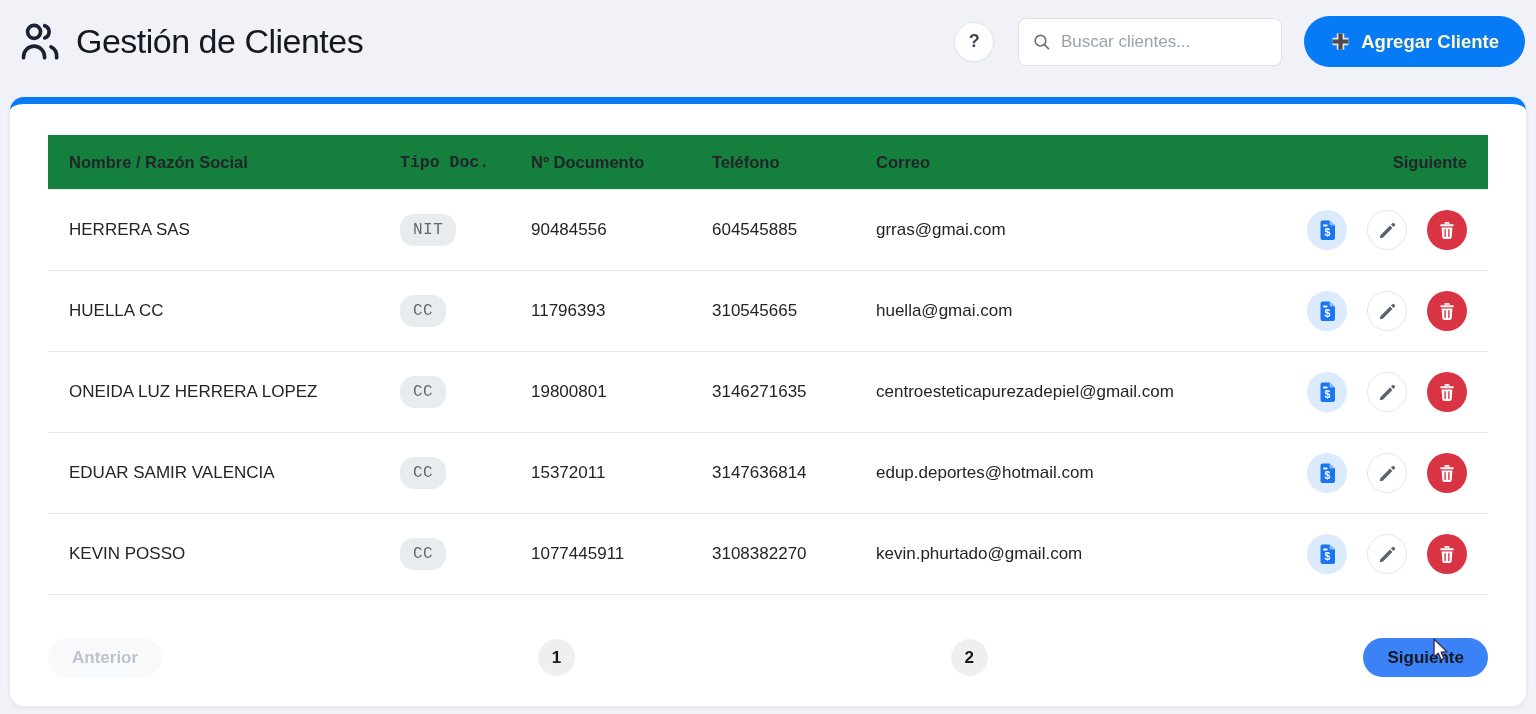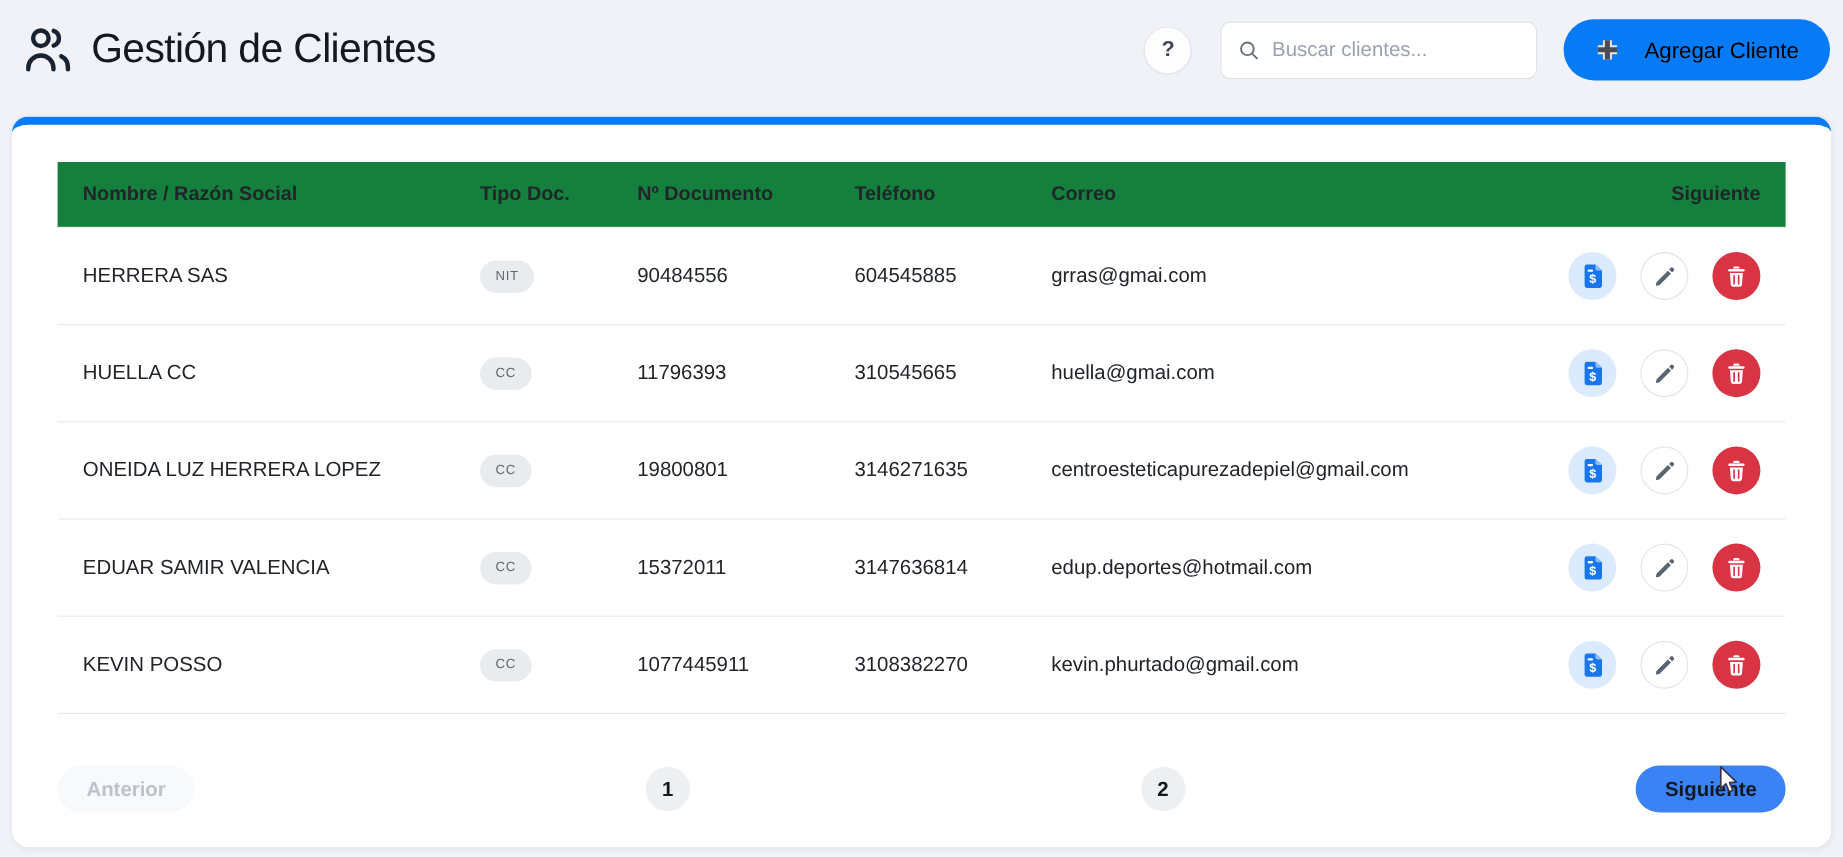--- a/index.html
+++ b/index.html
@@ -58,25 +58,25 @@
     font-family:"Liberation Sans", sans-serif;
     background:transparent;
   }
   .search-box input::placeholder { color:#9aa3ad; }
   .add-btn {
     height:51px;
     padding:0 26px;
     border:none;
     border-radius:26px;
     background:#077bf6;
-    color:#000000;
+    color:#fef9c3;
     font-size:18.5px;
-    font-weight:normal;
+    font-weight:bold;
     font-family:"Liberation Sans", sans-serif;
-    display:flex; align-items:center; gap:20px;
+    display:flex; align-items:center; gap:10px;
     cursor:pointer;
   }
 
   
   .card {
     position:absolute;
     left:10px; right:10px;
     top:97px; bottom:8px;
     background:#fff;
     border-radius:14px;
@@ -97,31 +97,31 @@
   }
   .t-head {
     height:55px;
     background:#15803d;
     border-bottom:1px solid #eceff2;
     font-size:16.5px;
     font-weight:bold;
     color:#212529;
   }
   .col-name    { width:352px; padding-left:21px; }
-  .col-doctype { width:131px; }
+  .col-doctype { width:131px;font-family:Liberation Mono, monospace; }
   .col-docnum  { width:181px; }
   .col-phone   { width:164px; }
   .col-email   { flex:1; }
   .col-actions { width:208px; padding-right:21px; text-align:right; }
 
   .badge {
     display:inline-block;
     background:#e9ecef;
     color:#60686f;
-    font-size:11px;
+    font-size:16px;
     font-weight:500;
     letter-spacing:0.5px;
     padding:8px 13px;
     border-radius:14px;
     line-height:1;
   }
 
   .actions-wrap {
     display:flex;
     justify-content:flex-end;

